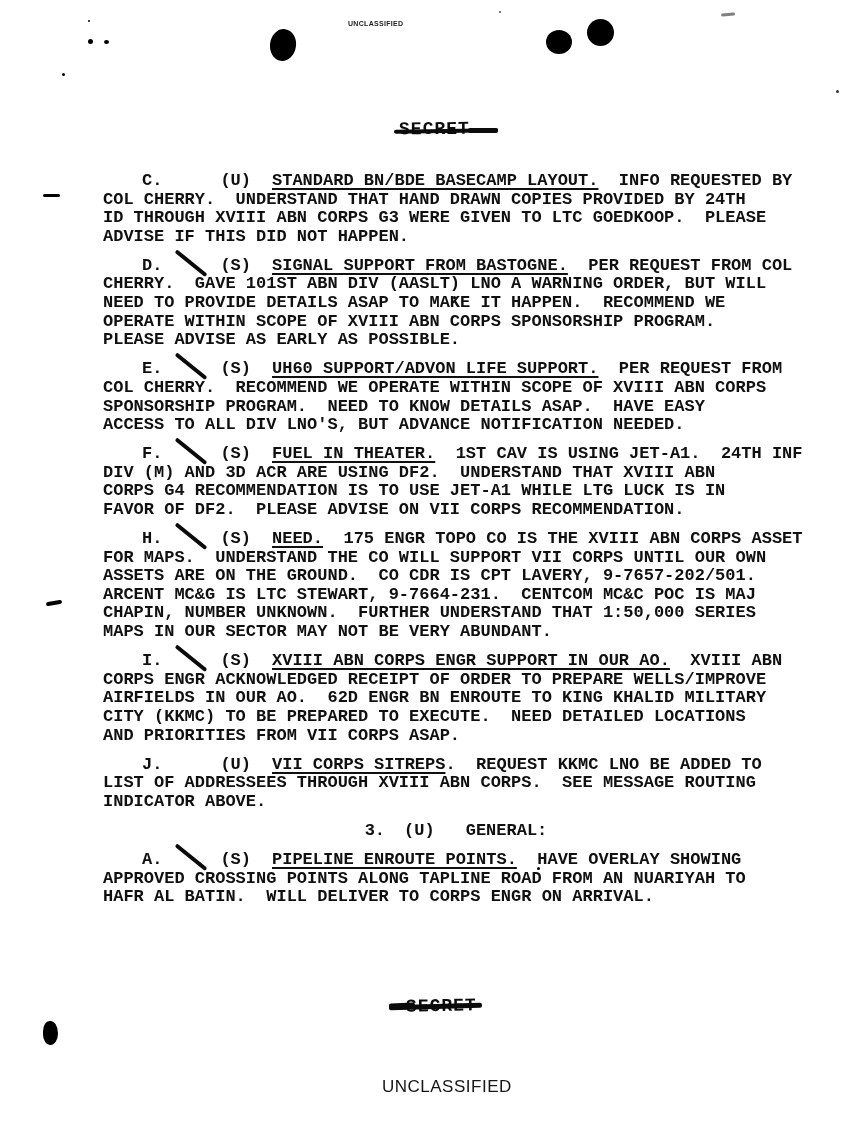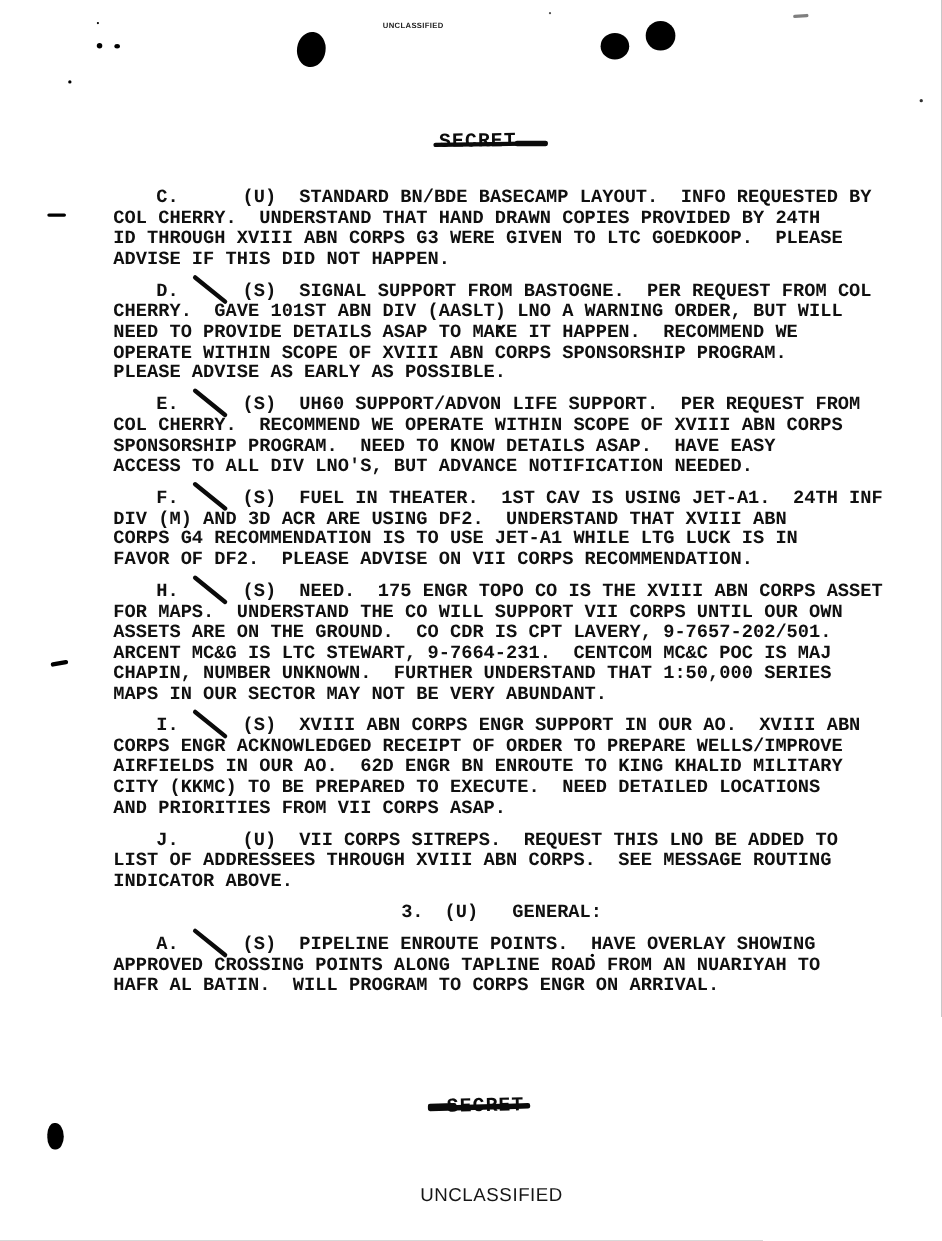--- a/index.html
+++ b/index.html
@@ -19,21 +19,21 @@
     font-size:17px;line-height:18.6px;font-weight:bold;
   }
   .para{margin:0 0 10.5px 0;text-indent:39px;white-space:pre-wrap;}
   .p-label{margin-right:19px;}
   .p-cls{position:relative;display:inline-block;margin-right:21px;}
   .p-cls.struck::after{
     content:"";position:absolute;left:-5px;top:-8px;
     width:39px;height:3.6px;background:#0b0b0b;border-radius:2px;
     transform:rotate(39deg);transform-origin:0 50%;
   }
-  .p-heading{text-underline-offset:3px;text-decoration-thickness:2px;text-align:center;}
+  .p-heading{text-decoration:underline;text-underline-offset:3px;text-decoration-thickness:2px;text-align:center;}
   .sec-line{margin:0 0 10.5px 0;white-space:pre;text-align:center;}
   .sec-num{margin-right:19px;}
   .sec-cls{margin-right:31px;}
 
   
   .stamp-word{
     position:absolute;font-weight:bold;font-size:18px;letter-spacing:1px;color:#0c0c0c;
     font-family:"Liberation Mono","DejaVu Sans Mono",monospace;
   }
   .stamp-top-word{left:399px;top:119px;transform:rotate(-0.5deg);}
@@ -124,27 +124,27 @@
 FOR MAPS.  UNDERSTAND THE CO WILL SUPPORT VII CORPS UNTIL OUR OWN
 ASSETS ARE ON THE GROUND.  CO CDR IS CPT LAVERY, 9-7657-202/501.
 ARCENT MC&amp;G IS LTC STEWART, 9-7664-231.  CENTCOM MC&amp;C POC IS MAJ
 CHAPIN, NUMBER UNKNOWN.  FURTHER UNDERSTAND THAT 1:50,000 SERIES
 MAPS IN OUR SECTOR MAY NOT BE VERY ABUNDANT.</span></p>
       <p class="para"><span class="p-label">I.</span><span class="p-cls struck">(S)</span><span class="p-heading">XVIII ABN CORPS ENGR SUPPORT IN OUR AO.</span><span class="p-body">  XVIII ABN
 CORPS ENGR ACKNOWLEDGED RECEIPT OF ORDER TO PREPARE WELLS/IMPROVE
 AIRFIELDS IN OUR AO.  62D ENGR BN ENROUTE TO KING KHALID MILITARY
 CITY (KKMC) TO BE PREPARED TO EXECUTE.  NEED DETAILED LOCATIONS
 AND PRIORITIES FROM VII CORPS ASAP.</span></p>
-      <p class="para"><span class="p-label">J.</span><span class="p-cls">(U)</span><span class="p-heading">VII CORPS SITREPS</span><span class="p-tail">.</span><span class="p-body">  REQUEST THIS LNO BE ADDED TO
+      <p class="para"><span class="p-label">J.</span><span class="p-cls">(U)</span><span class="p-heading">VII CORPS SITREPS</span><span class="p-tail">.</span><span class="p-body">  REQUEST KKMC LNO BE ADDED TO
 LIST OF ADDRESSEES THROUGH XVIII ABN CORPS.  SEE MESSAGE ROUTING
 INDICATOR ABOVE.</span></p>
       <div class="sec-line"><span class="sec-num">3.</span><span class="sec-cls">(U)</span><span class="sec-title">GENERAL:</span></div>
       <p class="para"><span class="p-label">A.</span><span class="p-cls struck">(S)</span><span class="p-heading">PIPELINE ENROUTE POINTS.</span><span class="p-body">  HAVE OVERLAY SHOWING
 APPROVED CROSSING POINTS ALONG TAPLINE ROAD FROM AN NUARIYAH TO
-HAFR AL BATIN.  WILL PROGRAM TO CORPS ENGR ON ARRIVAL.</span></p>
+HAFR AL BATIN.  WILL DELIVER TO CORPS ENGR ON ARRIVAL.</span></p>
     </div>
 
   <div class="stamp-word stamp-bottom-word">SECRET</div>
   <div class="stamp-bar stamp-bottom-bar"></div>
   <div class="stamp-bar stamp-bottom-bar-tail"></div>
 
   <div class="bottom-unclassified">UNCLASSIFIED</div>
 
 </div>
 

